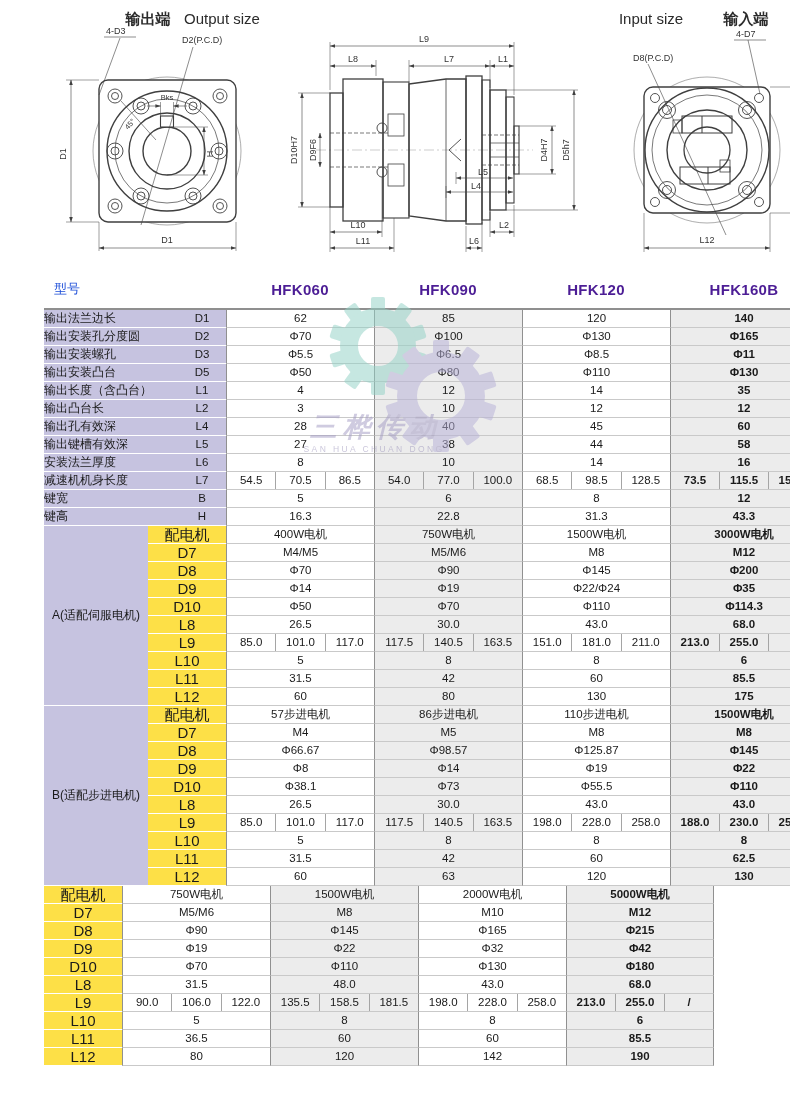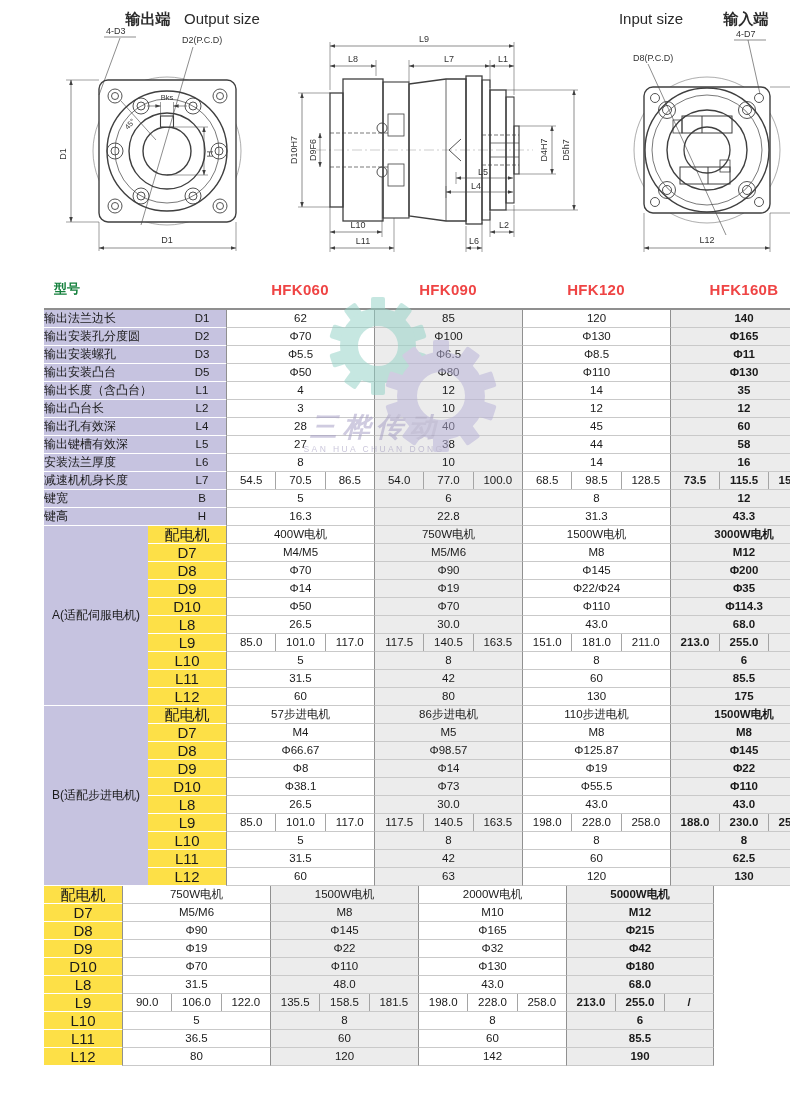--- a/index.html
+++ b/index.html
@@ -2,22 +2,22 @@
 <html><head>
 <meta charset="utf-8">
 <style>
   html,body{margin:0;padding:0;background:#fff;}
   .page{position:relative;width:790px;height:1107px;background:#fff;overflow:hidden;
         font-family:"Liberation Sans","DejaVu Sans",sans-serif;color:#1a1a1a;margin-left:36px;}
   .drawings{position:absolute;left:0;top:0;}
   
   .spec-table{position:absolute;left:8px;top:270px;width:774px;}
   .thead{display:flex;height:40px;align-items:center;border-bottom:2px solid #8f8f8f;box-sizing:border-box;}
-  .hlabel{width:182px;padding-left:10px;box-sizing:border-box;font-weight:bold;font-size:13px;color:#15803d;}
-  .hmodel{width:148px;text-align:center;font-weight:bold;font-size:15px;color:#ef4444;letter-spacing:.3px;}
+  .hlabel{width:182px;padding-left:10px;box-sizing:border-box;font-weight:normal;font-size:13px;color:#1d4ed8;}
+  .hmodel{width:148px;text-align:center;font-weight:bold;font-size:15px;color:#4c1d95;letter-spacing:.3px;}
   .trow{display:flex;height:18px;line-height:17px;}
   .cell{box-sizing:border-box;overflow:hidden;white-space:nowrap;}
   .cell.label{width:182px;background:#c6c3e0;border-bottom:1px solid #fff;display:flex;padding-left:0;font-size:12px;}
   .cell.label .zh{flex:1;}
   .cell.label .code{width:48px;text-align:center;font-size:11.5px;}
   .cell.data{width:148px;text-align:center;font-size:11.5px;border-left:1px solid #909090;border-bottom:1px solid #c9c9c9;}
   .trow .cell.data:last-child{border-right:1px solid #909090;font-weight:bold;}
   .c-white{background:#ffffff;}
   .c-gray{background:#ececec;}
   .cell.data.split{display:flex;padding:0;}

